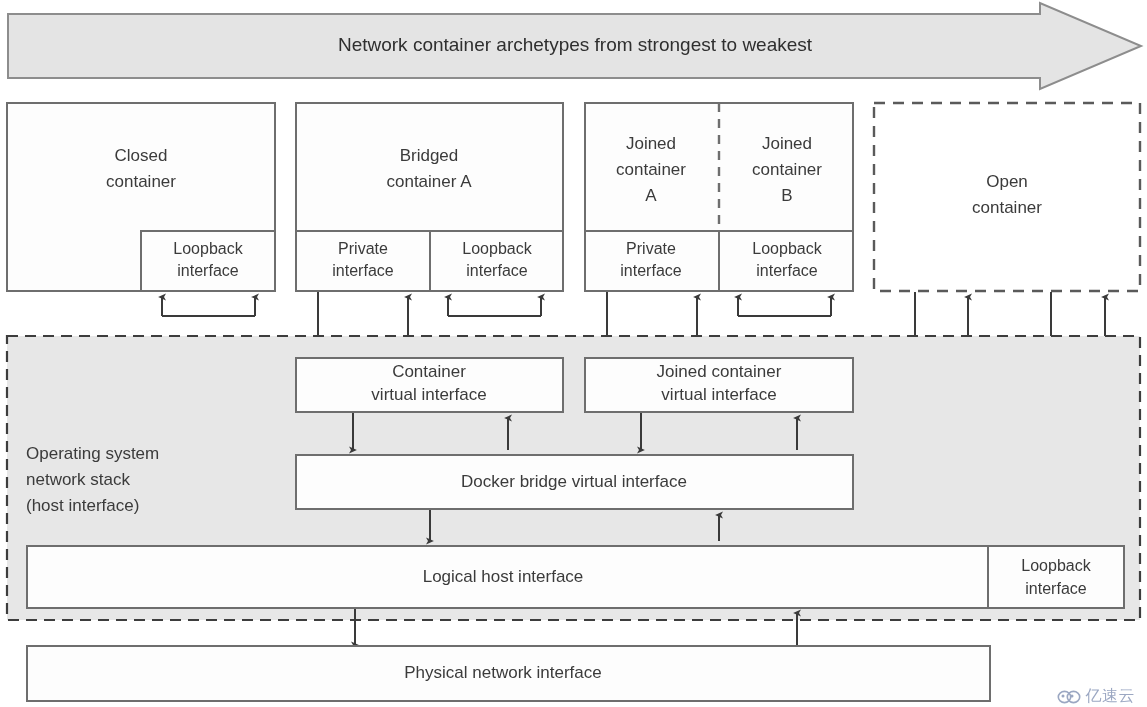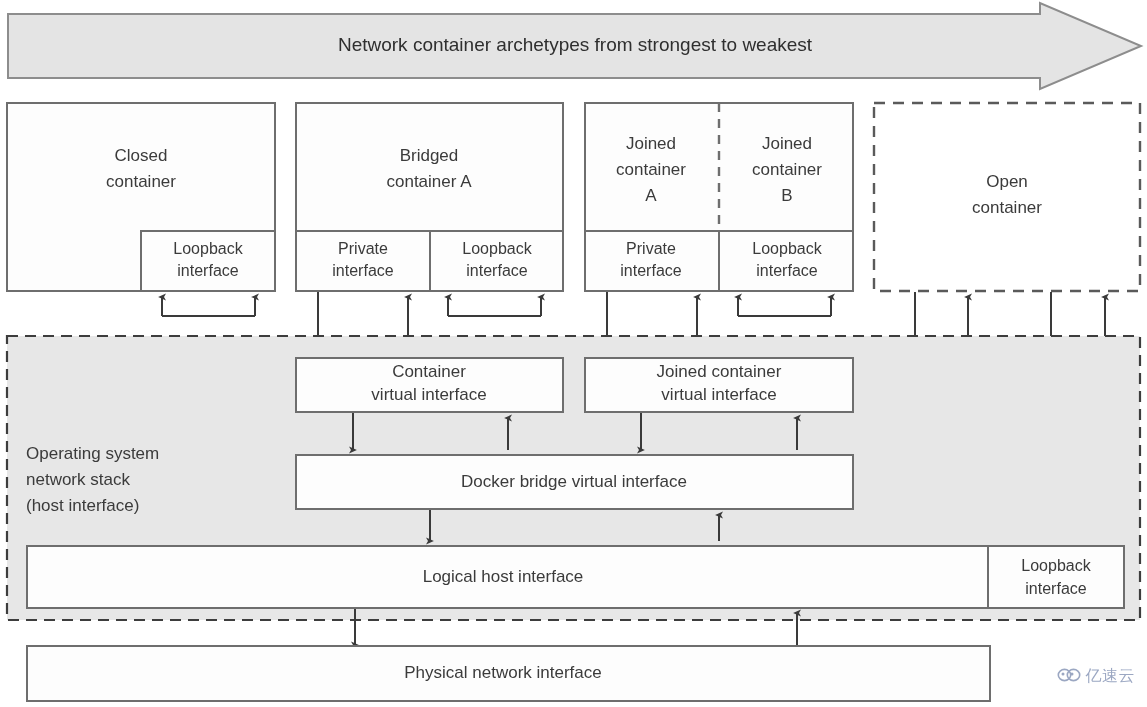--- a/index.html
+++ b/index.html
@@ -79,23 +79,23 @@
     fill: none;
   }
   .banner-shape {
     fill: #e4e4e4;
     stroke: #8d8d8d;
     stroke-width: 2;
   }
   #watermark {
     position: absolute;
     right: 12px;
-    bottom: 20px;
+    bottom: 0;
     display: flex;
-    align-items: flex-start;
+    align-items: center;
     gap: 5px;
     opacity: 0.85;
   }
   #watermark .wm-text {
     font-family: "DejaVu Sans", sans-serif;
     font-size: 16px;
     color: #8a98b8;
     letter-spacing: 0.5px;
   }
 </style>

